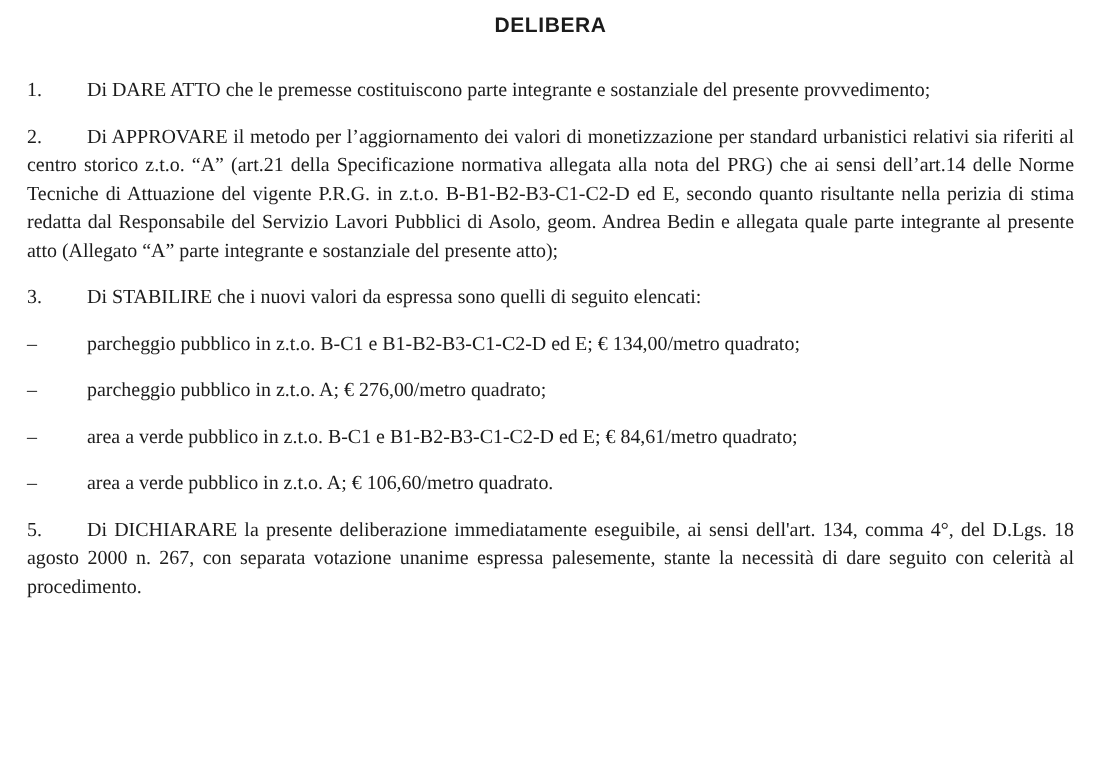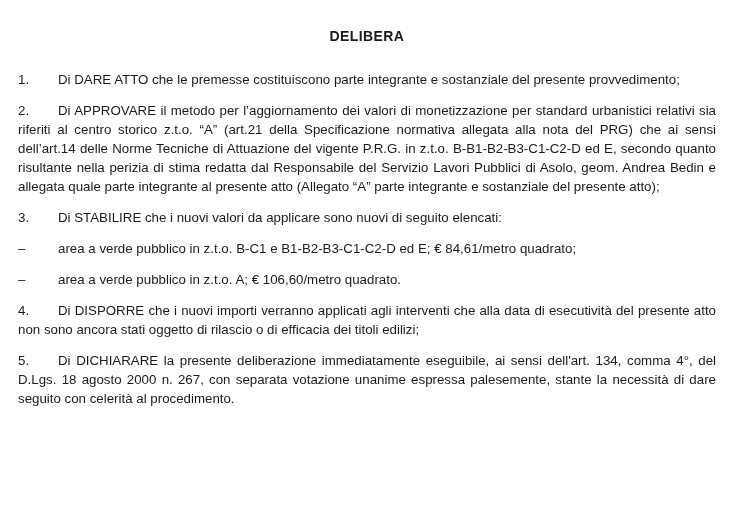--- a/index.html
+++ b/index.html
@@ -9,36 +9,37 @@
   body {
     width: 734px;
     height: 519px;
     background: #ffffff;
     overflow: hidden;
   }
   .doc {
     box-sizing: border-box;
     width: 734px;
     height: 519px;
-    padding: 27px 18px 0 18px;
+    padding: 7px 18px 0 18px;
     font-family: "Liberation Sans", sans-serif;
     font-size: 13.3px;
     line-height: 19px;
     color: #1b1b1b;
   }
   .doc-title {
     text-align: center;
     font-weight: 700;
     font-size: 14px;
     letter-spacing: 0.4px;
     margin: 0 0 24px 0;
   }
   .para {
     text-align: justify;
     margin: 0 0 12px 0;
+    font-family: Liberation Serif, serif;
   }
   .para:last-child {
     margin-bottom: 0;
   }
   .marker {
     display: inline-block;
     width: 40px;
     vertical-align: baseline;
   }
 </style>
@@ -46,25 +47,26 @@
 <body>
 
 <div class="doc">
 
   <h1 class="doc-title">DELIBERA</h1>
 
   <p class="para"><span class="marker">1.</span><span>Di DARE ATTO che le premesse costituiscono parte integrante e sostanziale del presente provvedimento;</span></p>
 
   <p class="para"><span class="marker">2.</span><span>Di APPROVARE il metodo per l’aggiornamento dei valori di monetizzazione per standard urbanistici relativi sia riferiti al centro storico z.t.o. “A” (art.21 della Specificazione normativa allegata alla nota del PRG) che ai sensi dell’art.14 delle Norme Tecniche di Attuazione del vigente P.R.G. in z.t.o. B-B1-B2-B3-C1-C2-D ed E, secondo quanto risultante nella perizia di stima redatta dal Responsabile del Servizio Lavori Pubblici di Asolo, geom. Andrea Bedin e allegata quale parte integrante al presente atto (Allegato “A” parte integrante e sostanziale del presente atto);</span></p>
 
-  <p class="para"><span class="marker">3.</span><span>Di STABILIRE che i nuovi valori da applicare sono nuovi di seguito elencati:</span></p>
+  <p class="para"><span class="marker">3.</span><span>Di STABILIRE che i nuovi valori da espressa sono quelli di seguito elencati:</span></p>
 
+  <p class="para"><span class="marker">–</span><span>parcheggio pubblico in z.t.o. B-C1 e B1-B2-B3-C1-C2-D ed E; € 134,00/metro quadrato;</span></p>
 
+  <p class="para"><span class="marker">–</span><span>parcheggio pubblico in z.t.o. A; € 276,00/metro quadrato;</span></p>
 
   <p class="para"><span class="marker">–</span><span>area a verde pubblico in z.t.o. B-C1 e B1-B2-B3-C1-C2-D ed E; € 84,61/metro quadrato;</span></p>
 
   <p class="para"><span class="marker">–</span><span>area a verde pubblico in z.t.o. A; € 106,60/metro quadrato.</span></p>
 
-  <p class="para"><span class="marker">4.</span><span>Di DISPORRE che i nuovi importi verranno applicati agli interventi che alla data di esecutività del presente atto non sono ancora stati oggetto di rilascio o di efficacia dei titoli edilizi;</span></p>
 
   <p class="para"><span class="marker">5.</span><span>Di DICHIARARE la presente deliberazione immediatamente eseguibile, ai sensi dell'art. 134, comma 4°, del D.Lgs. 18 agosto 2000 n. 267, con separata votazione unanime espressa palesemente, stante la necessità di dare seguito con celerità al procedimento.</span></p>
 
 </div>
 
 </body></html>

